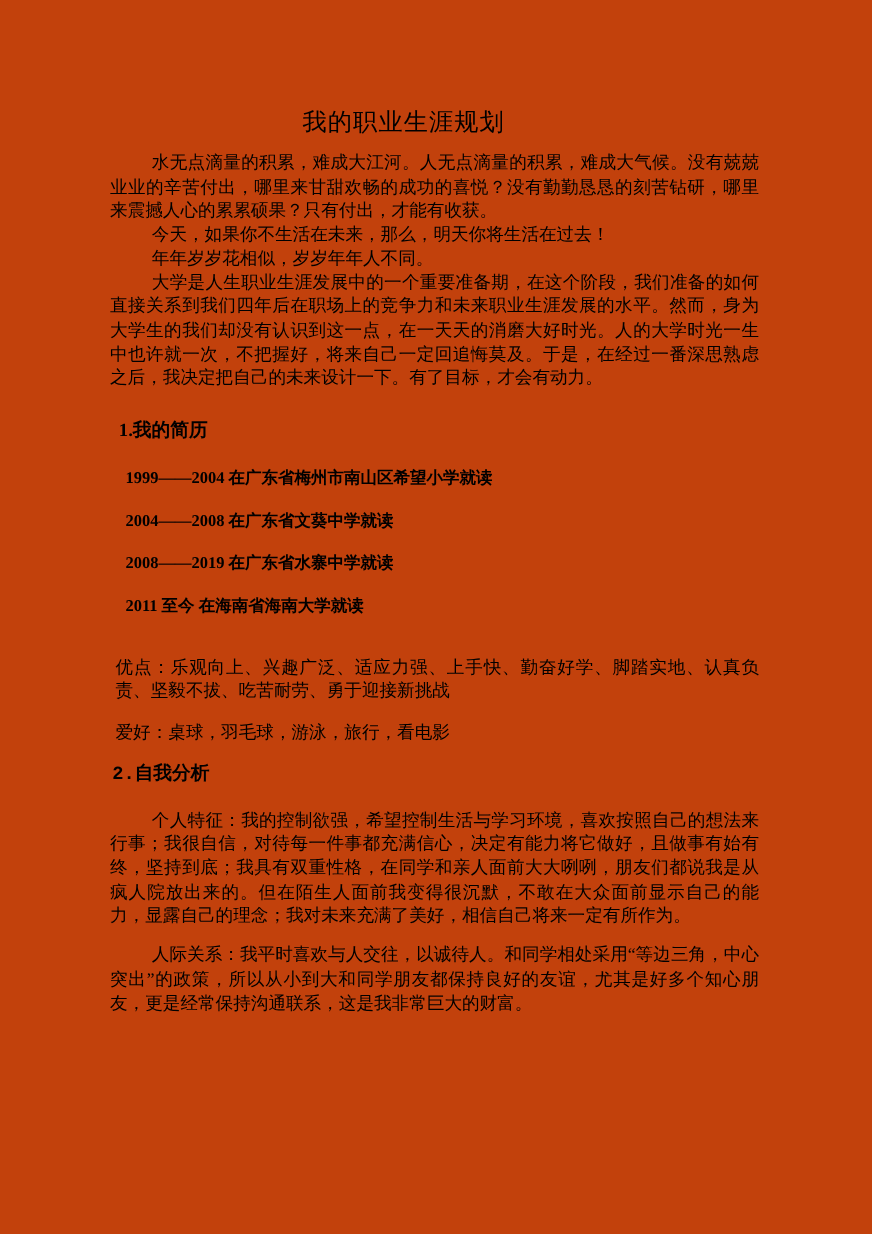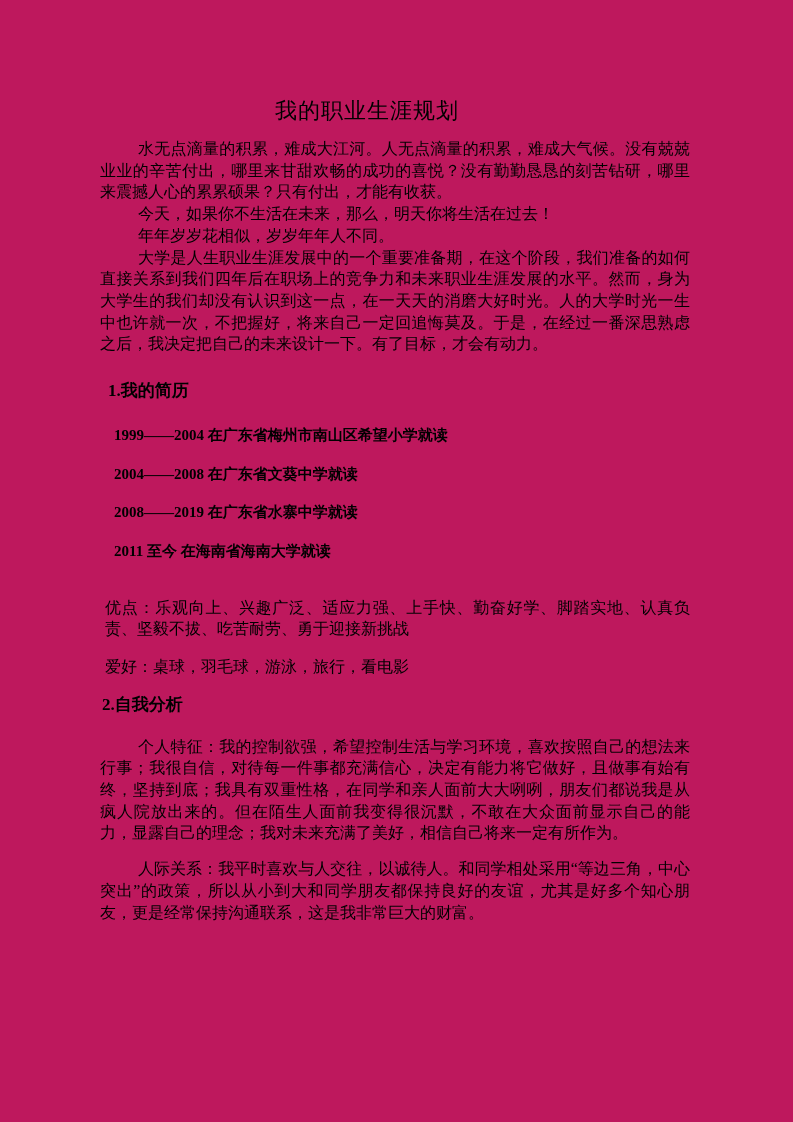--- a/index.html
+++ b/index.html
@@ -6,21 +6,21 @@
   html, body { margin: 0; padding: 0; }
   body {
     width: 793px; height: 1122px;
     background: #ffffff;
     font-family: "Liberation Serif", "DejaVu Serif", serif;
     color: #000000;
   }
   .page {
     position: relative;
     width: 793px; height: 1122px;
-    background: #be185d;
+    background: #c2410c;
     overflow: hidden;
   }
   .content {
     padding: 96px 103px 0 100px;
   }
   .doc-title {
     font-size: 22px;
     font-weight: 400;
     line-height: 29px;
     text-align: center;
@@ -45,20 +45,21 @@
     font-size: 17px;
     font-weight: 700;
     line-height: 22px;
     margin: 25px 0 0 8px;
   }
   .h-sub2 {
     font-size: 17px;
     font-weight: 700;
     line-height: 22px;
     margin: 16px 0 0 2px;
+    font-family: Liberation Mono, monospace;
   }
   .resume-block { margin-top: 22px; }
   .resume-line {
     font-size: 15px;
     font-weight: 700;
     line-height: 22px;
     margin: 0 0 16.5px 14px;
   }
   .strengths { margin-top: 35px; padding-left: 5px; }
   .hobbies   { margin-top: 16px; padding-left: 5px; }

